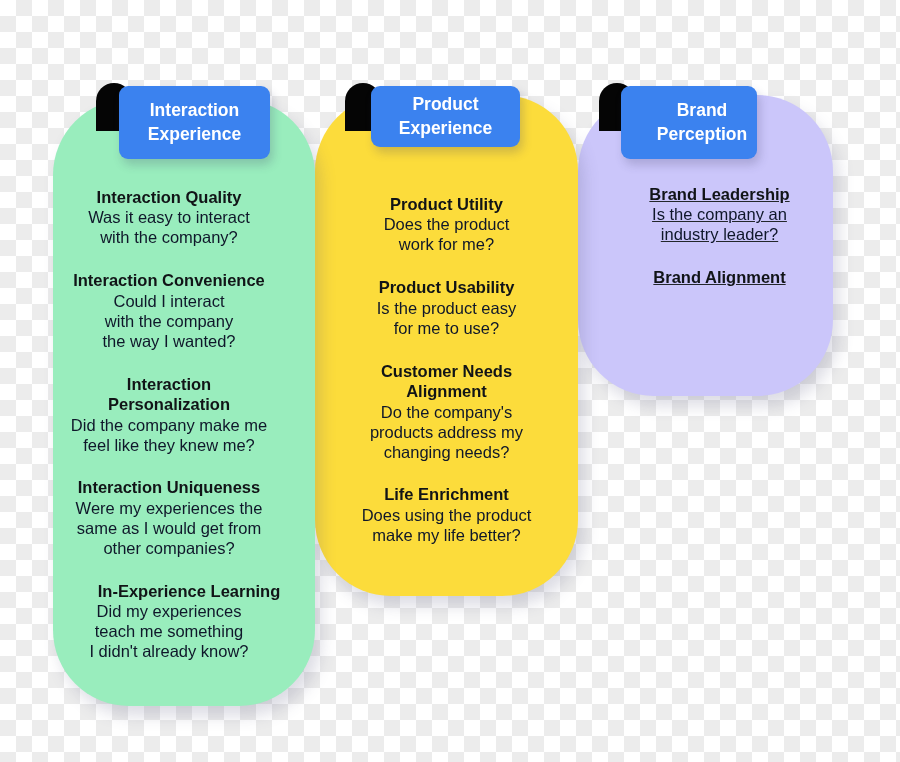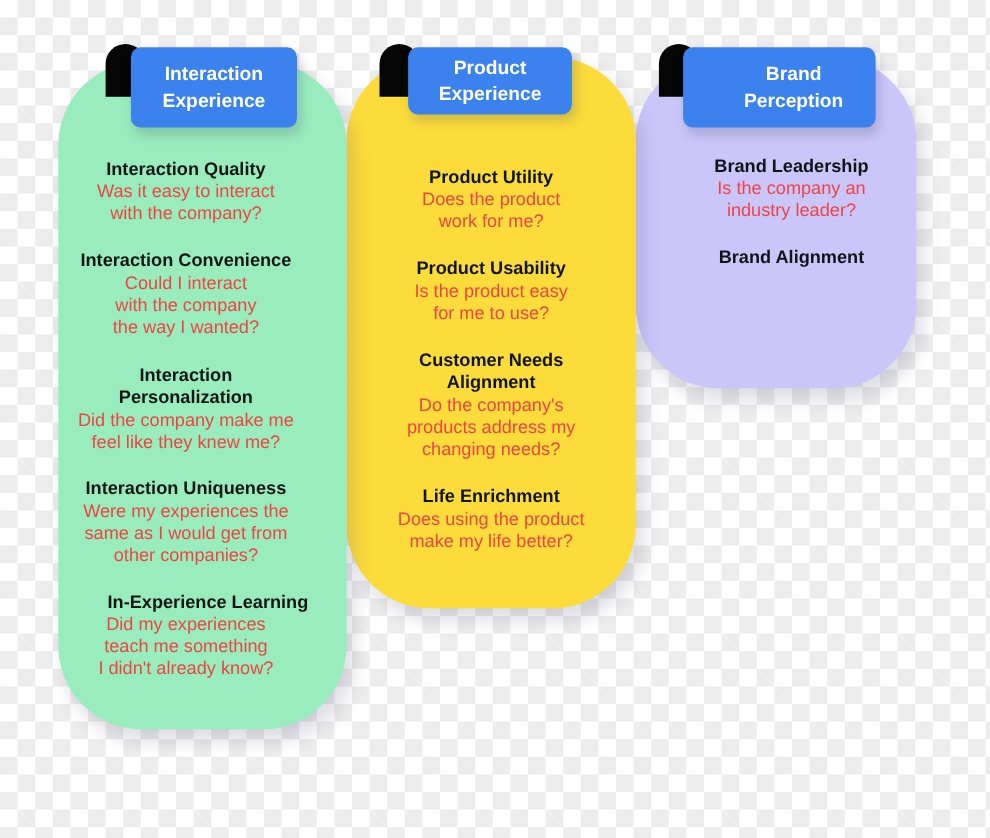--- a/index.html
+++ b/index.html
@@ -25,20 +25,21 @@
       linear-gradient(45deg, #ececec 25%, transparent 25%, transparent 75%, #ececec 75%);
     background-size: 32px 32px;
     background-position: 0 0, 16px 16px;
     z-index: 0;
   }
 
   #stage {
     position: absolute;
     inset: 0;
     z-index: 1;
+    margin-top: 43px;
   }
 
   
   .pillar {
     position: absolute;
     border-radius: 76px;
     box-shadow: 6px 10px 16px rgba(80, 80, 120, 0.20);
     box-sizing: border-box;
   }
   .pillar-green {
@@ -92,49 +93,49 @@
     display: flex;
     align-items: center;
     justify-content: center;
     box-shadow: 3px 6px 10px rgba(60, 60, 100, 0.22);
     z-index: 5;
     box-sizing: border-box;
     padding: 4px 10px;
   }
   .badge-1 { left: 119px; top: 43px; width: 151px; height: 73px; }
   .badge-2 { left: 371px; top: 43px; width: 149px; height: 61px; }
-  .badge-3 { left: 621px; top: 43px; width: 175px; height: 73px; padding-left: 36px; }
+  .badge-3 { left: 621px; top: 43px; width: 136px; height: 73px; padding-left: 36px; }
   .badge span { display: block; }
 
   
   .content {
     position: absolute;
     z-index: 6;
     text-align: center;
     color: #23272b;
     box-sizing: border-box;
   }
   .content-1 { left: 53px; top: 144px; width: 232px; }
   .content-2 { left: 315px; top: 151px; width: 263px; }
-  .content-3 { left: 578px; top: 141px; width: 283px; }
+  .content-3 { left: 578px; top: 141px; width: 283px; text-decoration: underline; }
 
   .item { margin-bottom: 22px; }
   .item:last-child { margin-bottom: 0; }
 
   .item-title {
     font-weight: bold;
     font-size: 16.5px;
     line-height: 1.24;
     color: #111417;
     margin: 0 0 1px 0;
   }
   .item-desc {
     font-size: 16.5px;
     line-height: 1.21;
-    color: #ef4444;
+    color: #0f172a;
     margin: 0;
     white-space: pre-line;
   }
 </style>
 </head>
 <body>
 
 <div id="checker"></div>
 
 <div id="stage">

